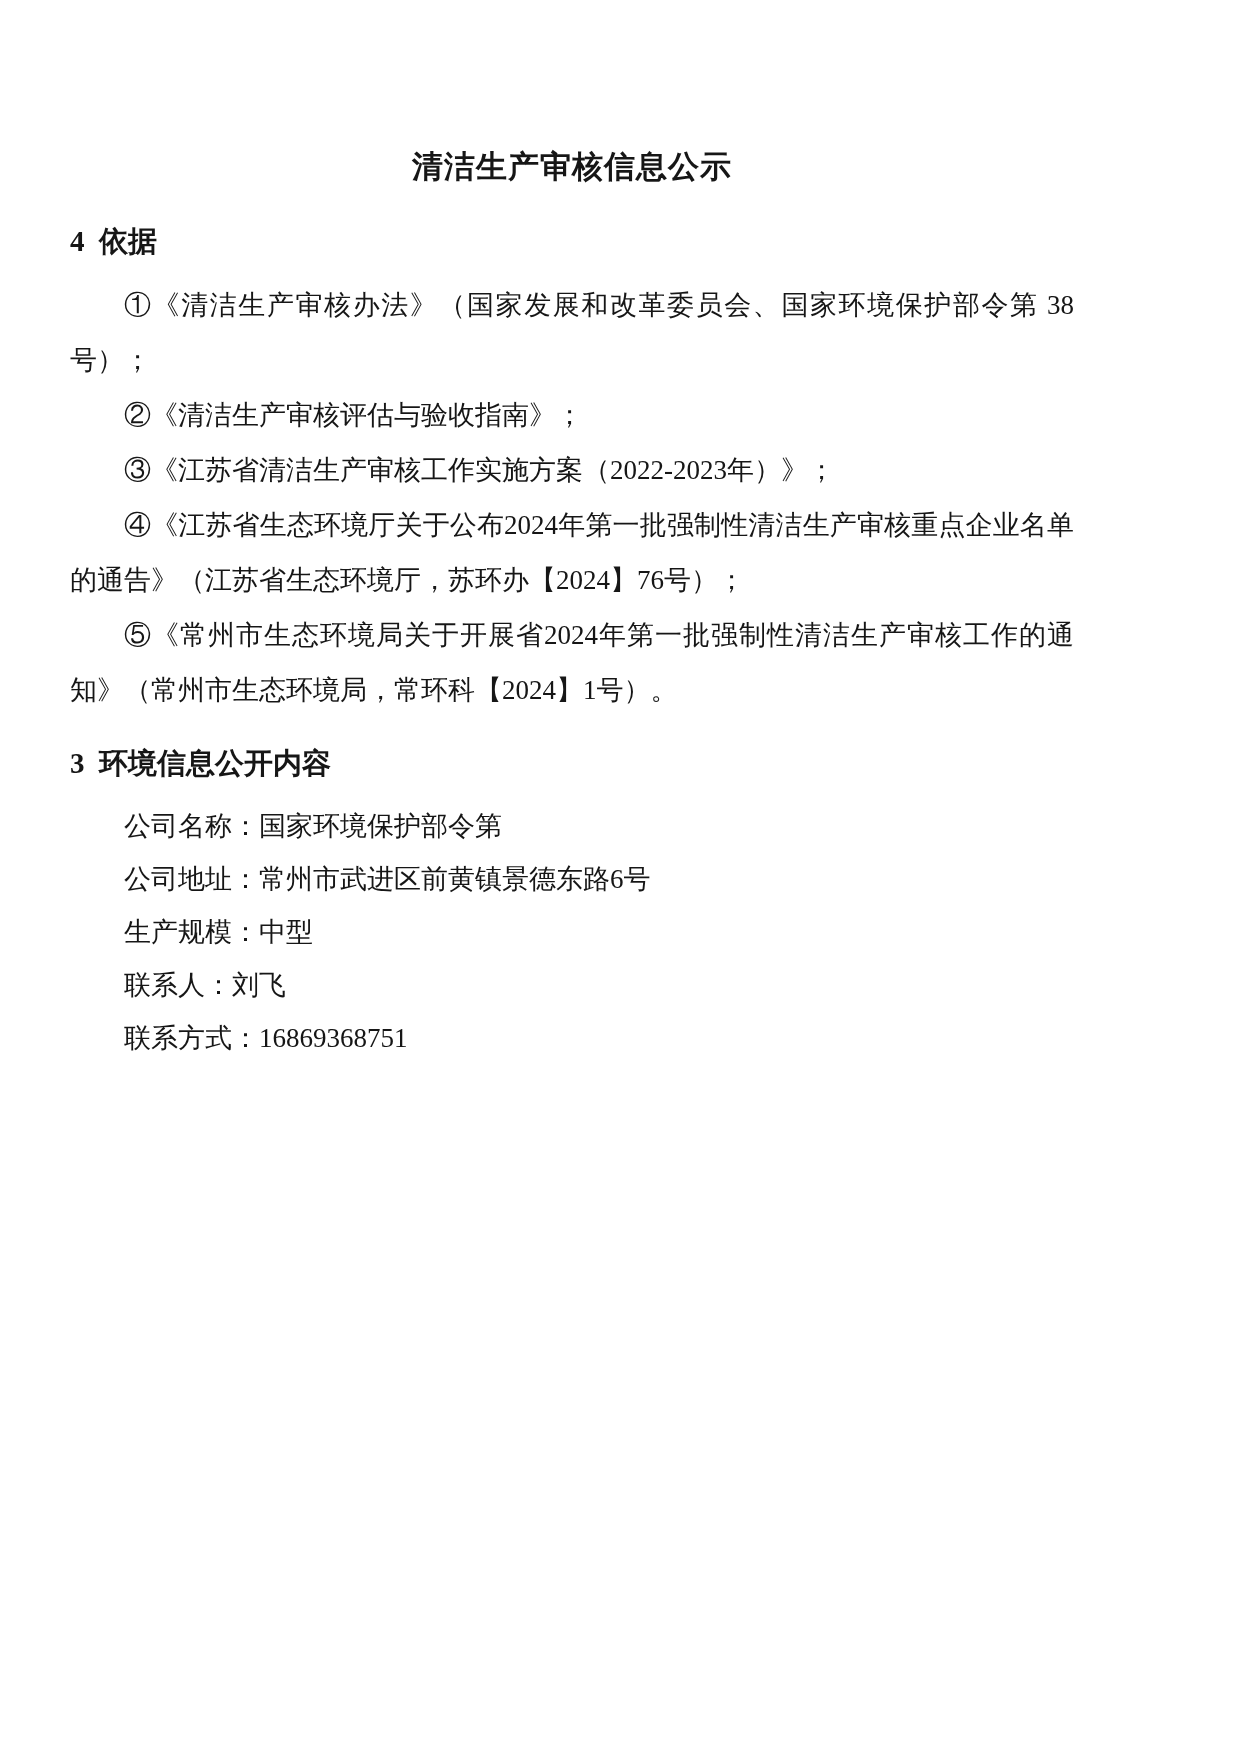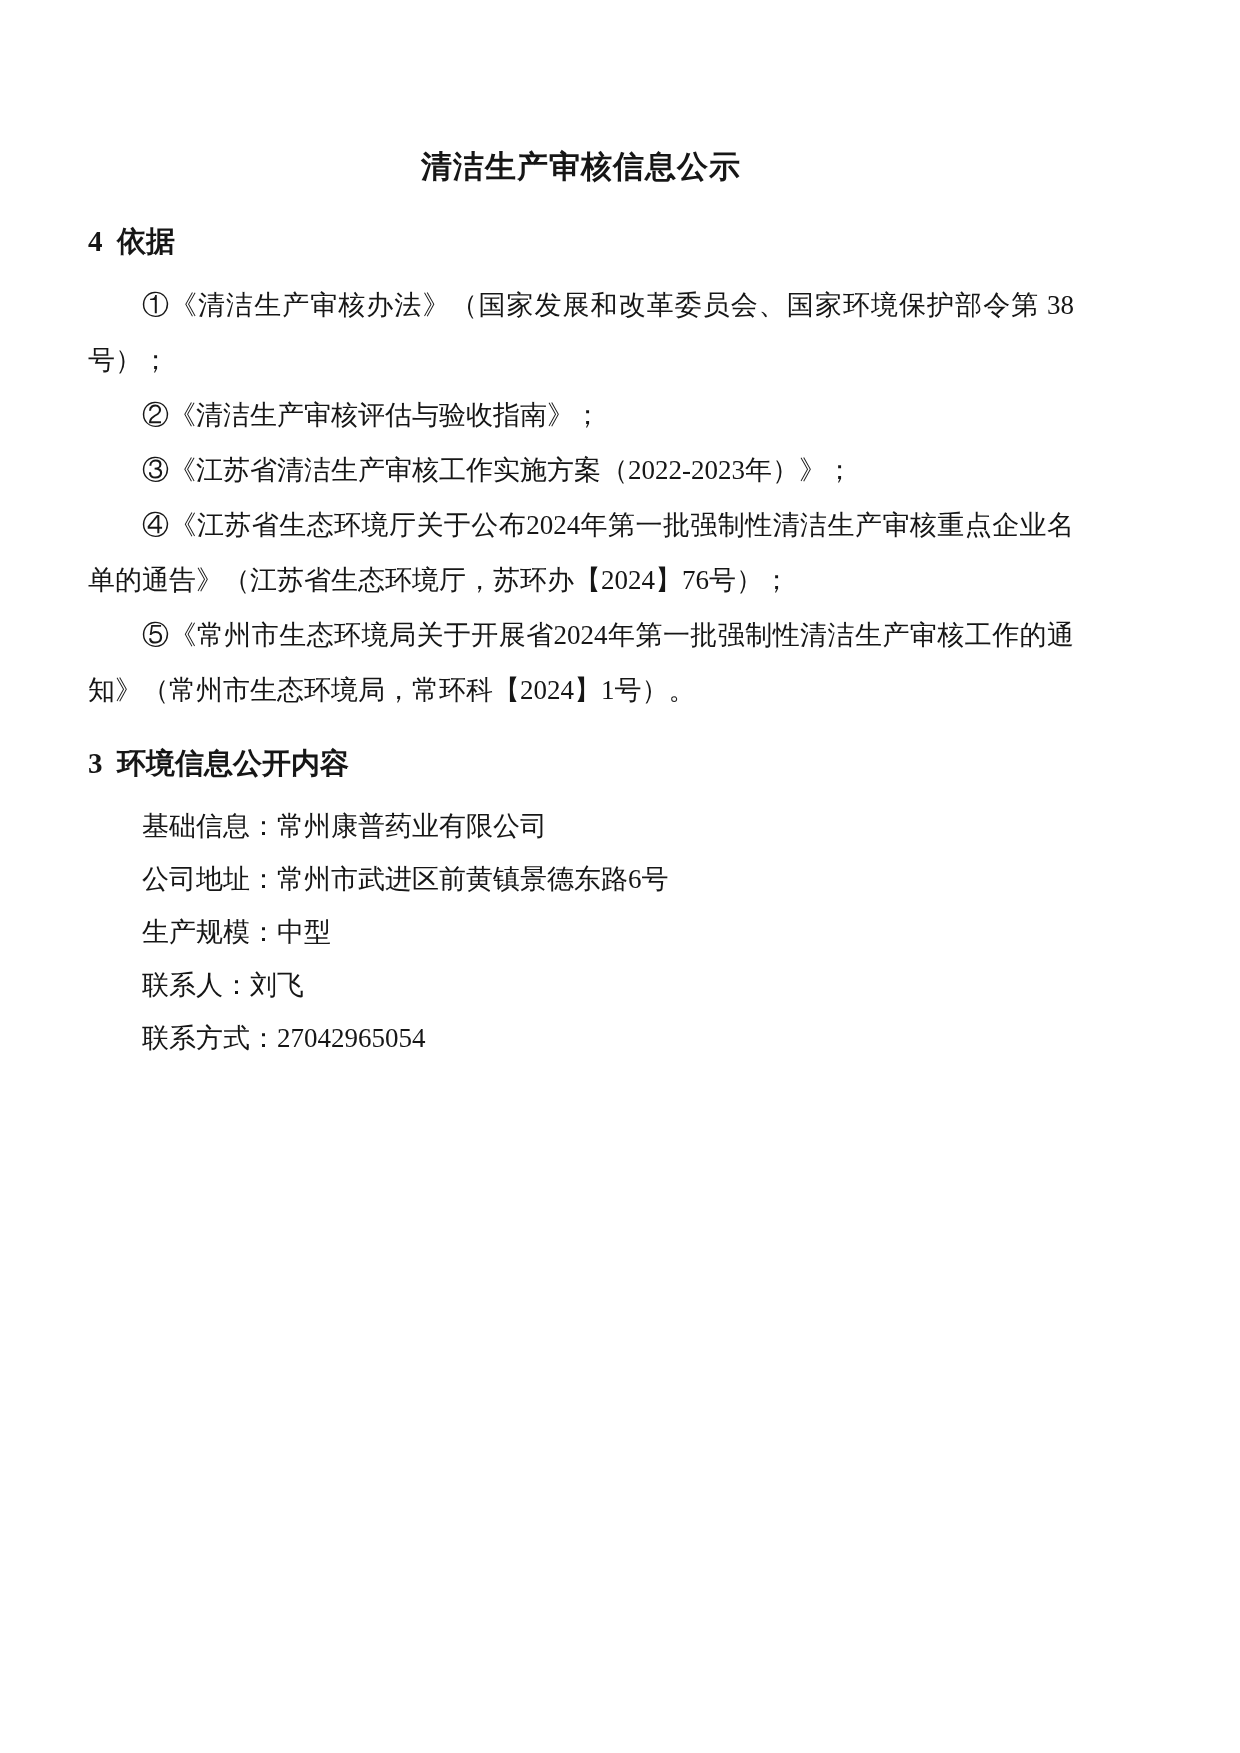--- a/index.html
+++ b/index.html
@@ -11,21 +11,21 @@
     position: relative;
     width: 1240px;
     height: 1753px;
     background: #ffffff;
     overflow: hidden;
     font-family: "Liberation Serif", "DejaVu Serif", serif;
     color: #161616;
   }
   .content {
     box-sizing: border-box;
-    padding: 146px 166px 0 88px;
+    padding: 146px 166px 0 70px;
   }
   .doc-title {
     text-align: center;
     font-size: 31px;
     font-weight: 700;
     margin: 0 0 34px 0;
     letter-spacing: 1px;
     white-space: pre-wrap;
   }
   .h1 {
@@ -70,20 +70,20 @@
 
     <p class="para">①《清洁生产审核办法》（国家发展和改革委员会、国家环境保护部令第 38 号）；</p>
     <p class="para">②《清洁生产审核评估与验收指南》；</p>
     <p class="para">③《江苏省清洁生产审核工作实施方案（2022-2023年）》；</p>
     <p class="para">④《江苏省生态环境厅关于公布2024年第一批强制性清洁生产审核重点企业名单的通告》（江苏省生态环境厅，苏环办【2024】76号）；</p>
     <p class="para">⑤《常州市生态环境局关于开展省2024年第一批强制性清洁生产审核工作的通知》（常州市生态环境局，常环科【2024】1号）。</p>
 
     <div class="h1">3  环境信息公开内容</div>
 
 
-    <p class="info-line">基础信息：常州康普药业有限公司</p>
+    <p class="info-line">公司名称：国家环境保护部令第</p>
     <p class="info-line">公司地址：常州市武进区前黄镇景德东路6号</p>
     <p class="info-line">生产规模：中型</p>
     <p class="info-line">联系人：刘飞</p>
-    <p class="info-line">联系方式：27042965054</p>
+    <p class="info-line">联系方式：16869368751</p>
 
   </div>
 </div>
 
 </body></html>

